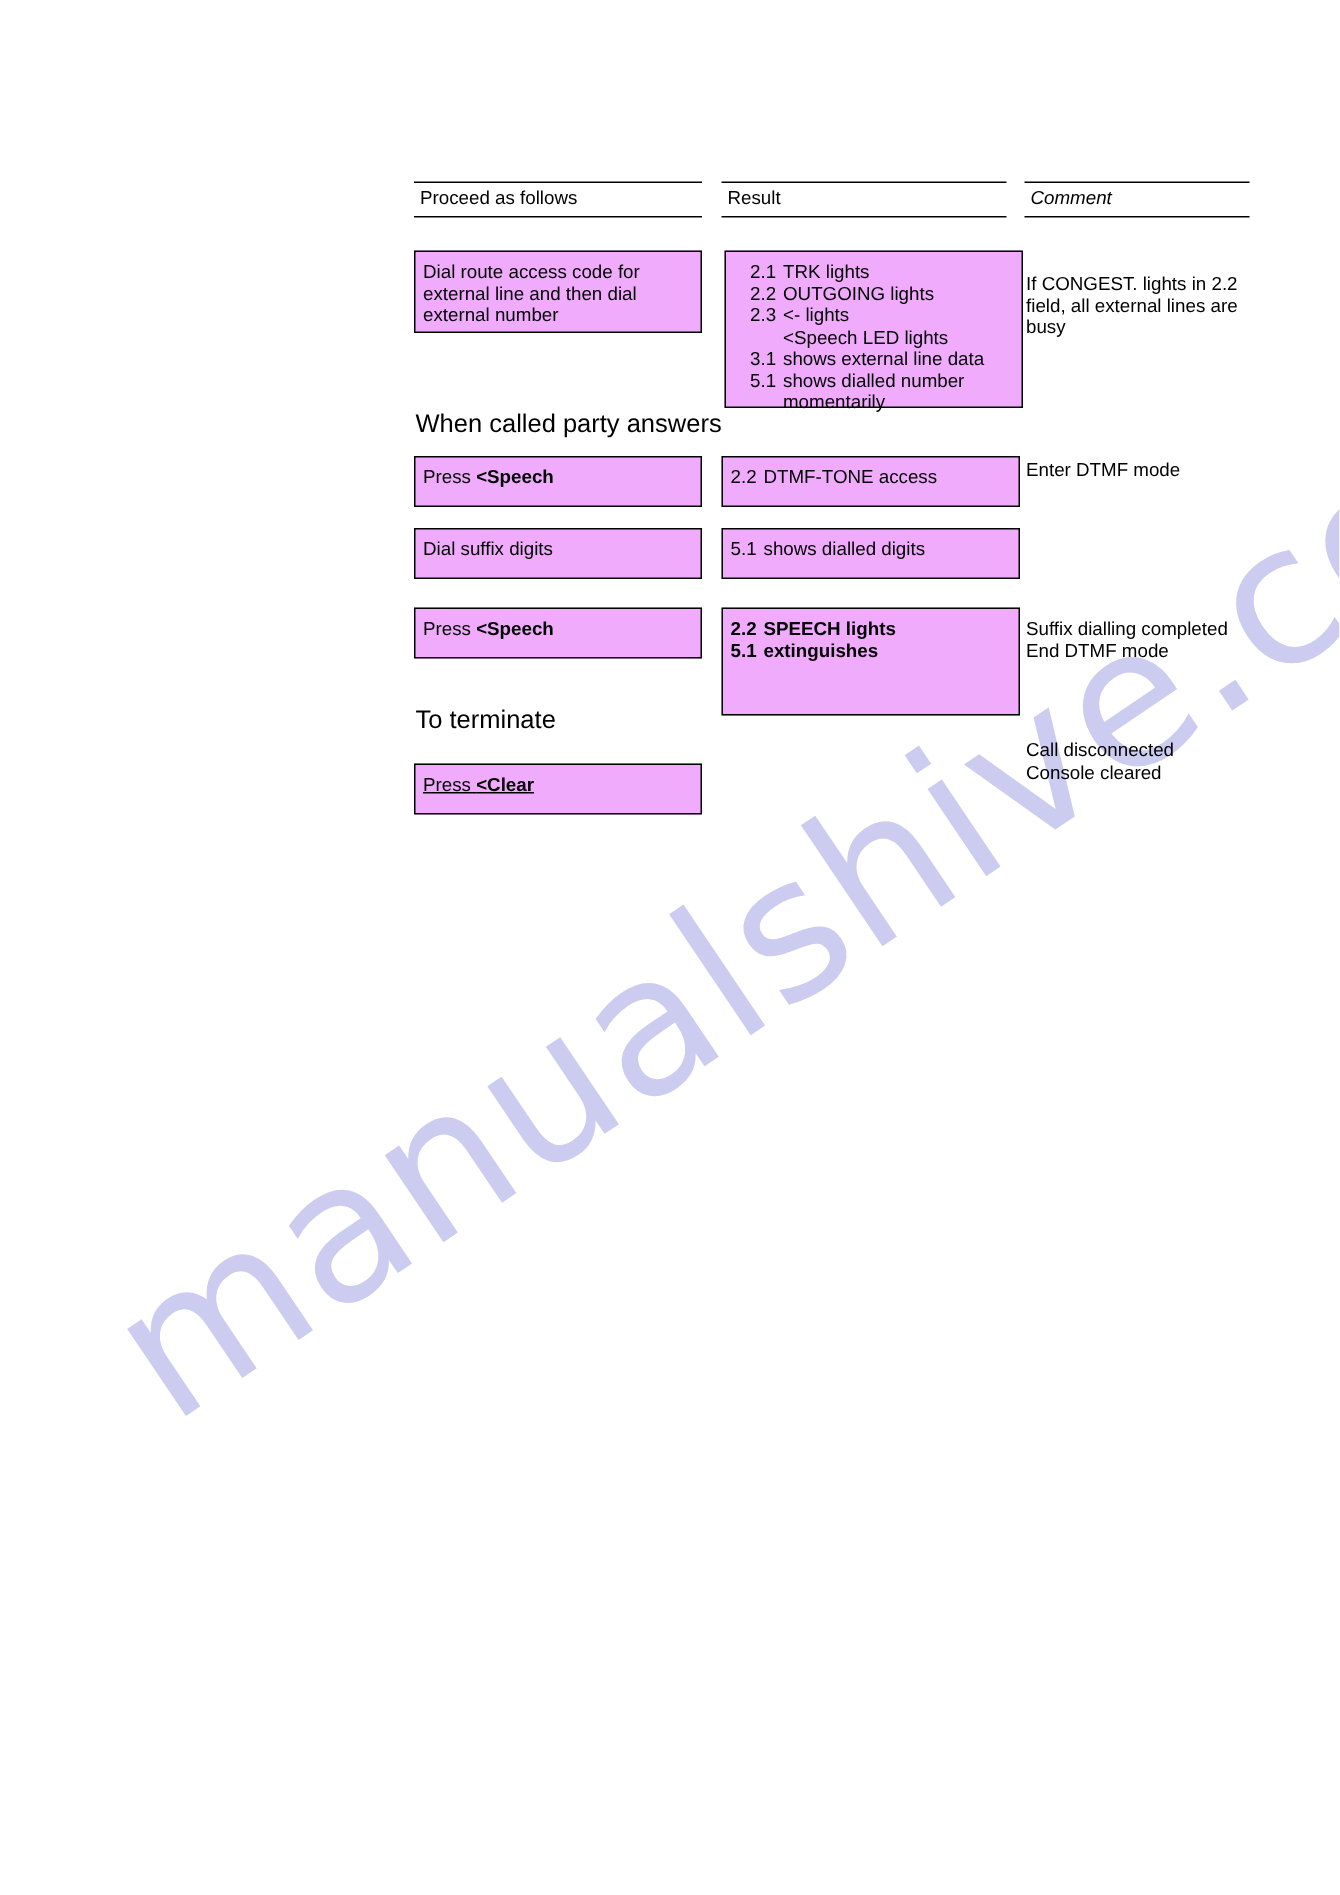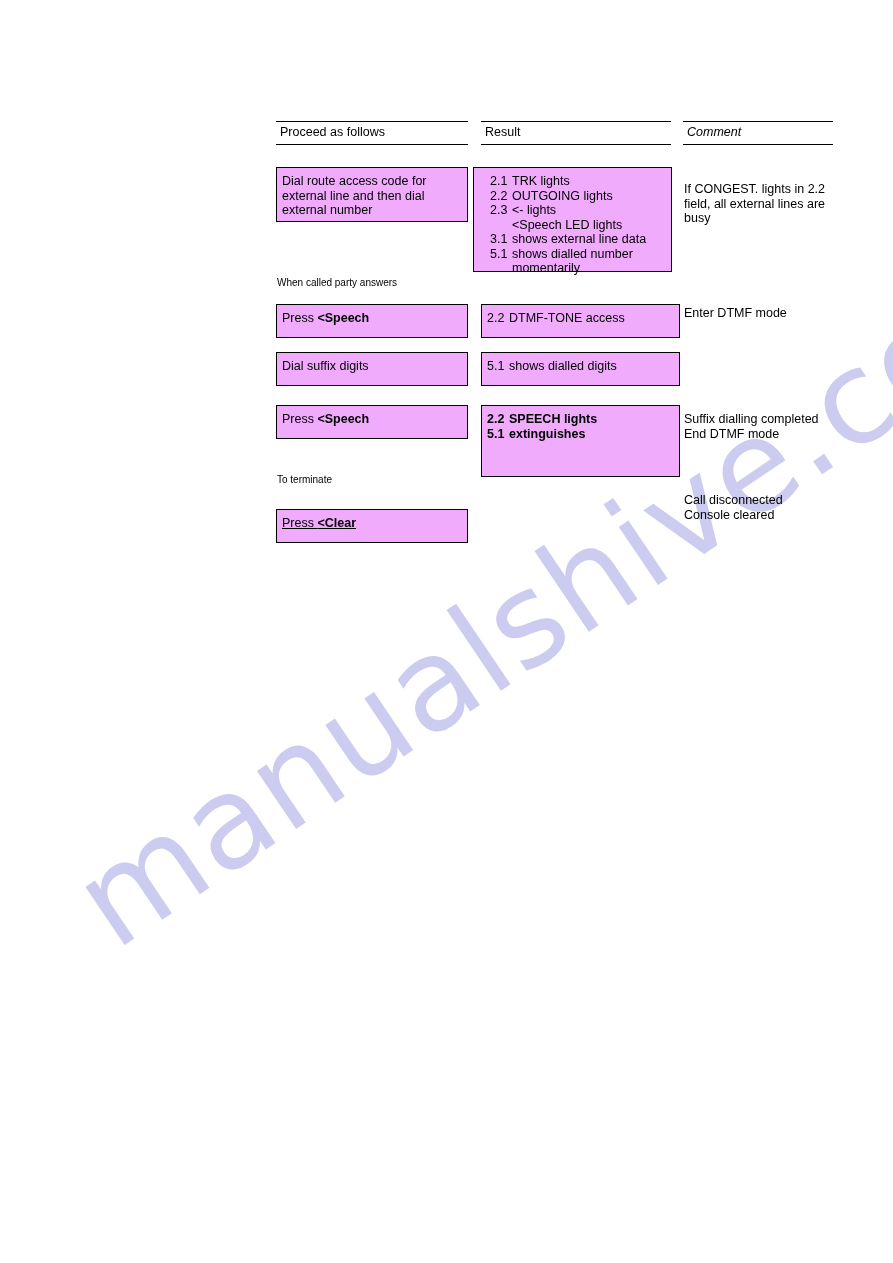--- a/index.html
+++ b/index.html
@@ -87,21 +87,21 @@
   .res-row .num {
     display: inline-block;
     width: 22px;
   }
   .res-row.cont .num { width: 22px; }
   .res-row .txt { display: inline-block; }
 
   
   .free {
     position: absolute;
-    font-size: 10px;
+    font-size: 17px;
     line-height: 14.5px;
     white-space: nowrap;
   }
   .free .ln { display: block; white-space: nowrap; }
 
   
   .cmt {
     position: absolute;
     font-size: 12.5px;
     line-height: 14.5px;
@@ -132,21 +132,21 @@
     <div class="col-head" style="left:683px; top:121px; width:150px;font-style:italic;">
       <span>Comment</span>
     </div>
 
     <div class="box" style="left:276px; top:167px; width:192px; height:55px;">
       <span class="ln">Dial route access code for</span>
       <span class="ln">external line and then dial</span>
       <span class="ln">external number</span>
     </div>
 
-    <div class="box" style="left:473px; top:167px; width:199px; height:105px;padding-left:16px;">
+    <div class="box" style="left:483px; top:167px; width:199px; height:105px;padding-left:16px;">
       <span class="res-row">
         <span class="num">2.1</span><span class="txt">TRK lights</span>
       </span>
       <span class="res-row">
         <span class="num">2.2</span><span class="txt">OUTGOING lights</span>
       </span>
       <span class="res-row">
         <span class="num">2.3</span><span class="txt">&lt;- lights</span>
       </span>
       <span class="res-row cont">

